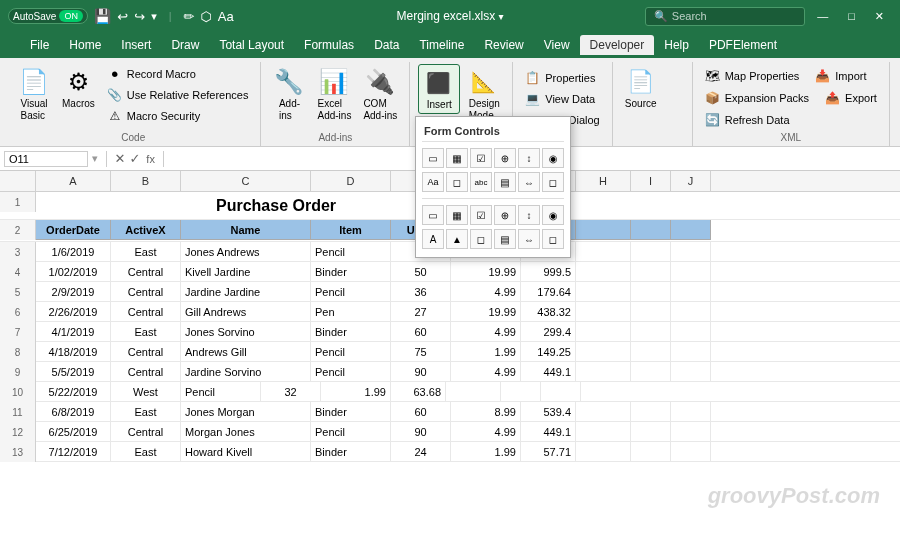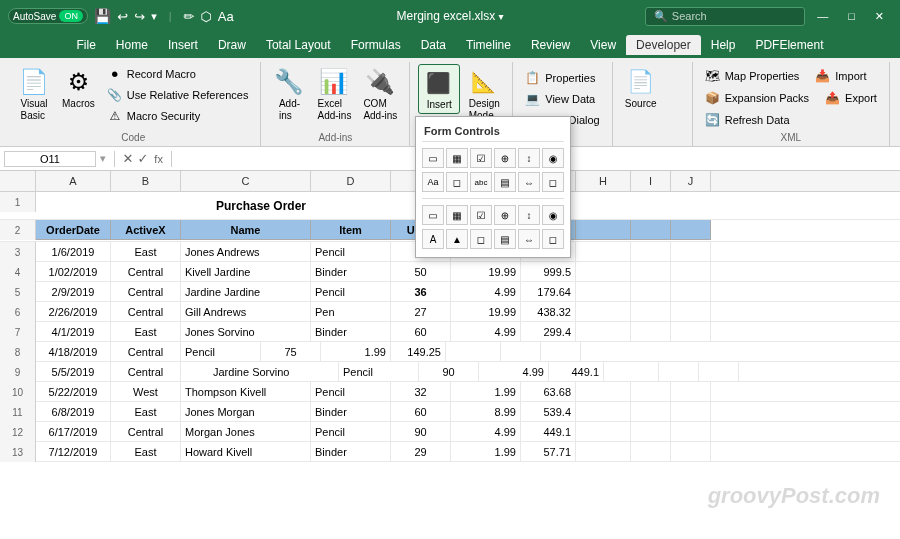--- a/index.html
+++ b/index.html
@@ -43,21 +43,20 @@
     }
 
     
     .menu-bar {
       background: #217346;
       height: 26px;
       display: flex;
       align-items: center;
       padding: 0 20px;
       color: white;
-      justify-content: center;
     }
     .menu-item {
       padding: 3px 10px;
       font-size: 12px;
       cursor: pointer;
       border-radius: 2px;
     }
     .menu-item.active {
       background: #f0f0f0;
       color: #333;
@@ -136,25 +135,24 @@
     .formula-bar {
       display: flex;
       align-items: center;
       height: 24px;
       border-bottom: 1px solid #ccc;
       background: white;
       padding: 0 4px;
       gap: 4px;
     }
     .name-box {
-      width: 92px;
+      width: 84px;
       border: 1px solid #ccc;
       padding: 1px 4px;
       font-size: 11px;
-      text-align: center;
     }
     .formula-input { flex: 1; border: none; font-size: 11px; outline: none; }
 
     
     .spreadsheet { overflow: hidden; background: white; }
     .col-header-row {
       display: flex;
       background: #f5f5f5;
       border-bottom: 1px solid #d0d0d0;
     }
@@ -493,21 +491,21 @@
     <div class="col-header" style="width:70px;">F</div>
     <div class="col-header" style="width:55px;">G</div>
     <div class="col-header" style="width:55px;">H</div>
     <div class="col-header" style="width:40px;">I</div>
     <div class="col-header" style="width:40px;">J</div>
   </div>
 
   <div class="data-row title-row" style="height:28px;">
     <div class="row-num">1</div>
     <div style="display:flex;align-items:center;flex:1;">
-      <span style="font-size:12px;font-weight:bold;padding-left:180px;">Purchase Order</span>
+      <span style="font-size:16px;font-weight:bold;padding-left:180px;">Purchase Order</span>
     </div>
   </div>
 
   <div class="data-row header-row-data" style="height:22px;">
     <div class="row-num">2</div>
     <div class="cell cell-center" style="width:75px;background:#9bc2e6;font-weight:bold;border-right:1px solid #aaa;">OrderDate</div>
     <div class="cell cell-center" style="width:70px;background:#9bc2e6;font-weight:bold;border-right:1px solid #aaa;">ActiveX</div>
     <div class="cell cell-center" style="width:130px;background:#9bc2e6;font-weight:bold;border-right:1px solid #aaa;">Name</div>
     <div class="cell cell-center" style="width:80px;background:#9bc2e6;font-weight:bold;border-right:1px solid #aaa;">Item</div>
     <div class="cell cell-center" style="width:60px;background:#9bc2e6;font-weight:bold;border-right:1px solid #aaa;">Units</div>
@@ -544,21 +542,21 @@
         <div class="cell" style="width: 55px;"></div>
         <div class="cell" style="width: 40px;"></div>
         <div class="cell" style="width: 40px;"></div>
       </div>
       <div class="data-row" style="height: 20px;">
         <div class="row-num">5</div>
         <div class="cell cell-center" style="width: 75px;">2/9/2019</div>
         <div class="cell cell-center" style="width: 70px;">Central</div>
         <div class="cell " style="width: 130px;">Jardine Jardine</div>
         <div class="cell " style="width: 80px;">Pencil</div>
-        <div class="cell cell-center" style="width: 60px; font-weight: bold;">36</div>
+        <div class="cell cell-center" style="width: 60px;">36</div>
         <div class="cell cell-right" style="width: 70px;">4.99</div>
         <div class="cell cell-right" style="width: 55px;">179.64</div>
         <div class="cell" style="width: 55px;"></div>
         <div class="cell" style="width: 40px;"></div>
         <div class="cell" style="width: 40px;"></div>
       </div>
       <div class="data-row" style="height: 20px;">
         <div class="row-num">6</div>
         <div class="cell cell-center" style="width: 75px;">2/26/2019</div>
         <div class="cell cell-center" style="width: 70px;">Central</div>
@@ -581,46 +579,46 @@
         <div class="cell cell-right" style="width: 70px;">4.99</div>
         <div class="cell cell-right" style="width: 55px;">299.4</div>
         <div class="cell" style="width: 55px;"></div>
         <div class="cell" style="width: 40px;"></div>
         <div class="cell" style="width: 40px;"></div>
       </div>
       <div class="data-row" style="height: 20px;">
         <div class="row-num">8</div>
         <div class="cell cell-center" style="width: 75px;">4/18/2019</div>
         <div class="cell cell-center" style="width: 70px;">Central</div>
+        <div class="cell " style="width: 130px;">Andrews Gill</div>
         <div class="cell " style="width: 80px;">Pencil</div>
         <div class="cell cell-center" style="width: 60px;">75</div>
         <div class="cell cell-right" style="width: 70px;">1.99</div>
         <div class="cell cell-right" style="width: 55px;">149.25</div>
         <div class="cell" style="width: 55px;"></div>
         <div class="cell" style="width: 40px;"></div>
         <div class="cell" style="width: 40px;"></div>
       </div>
       <div class="data-row" style="height: 20px;">
         <div class="row-num">9</div>
         <div class="cell cell-center" style="width: 75px;">5/5/2019</div>
         <div class="cell cell-center" style="width: 70px;">Central</div>
-        <div class="cell " style="width: 130px; margin-left: 28px;">Jardine Sorvino</div>
+        <div class="cell " style="width: 130px;">Jardine Sorvino</div>
         <div class="cell " style="width: 80px;">Pencil</div>
         <div class="cell cell-center" style="width: 60px;">90</div>
         <div class="cell cell-right" style="width: 70px;">4.99</div>
         <div class="cell cell-right" style="width: 55px;">449.1</div>
         <div class="cell" style="width: 55px;"></div>
         <div class="cell" style="width: 40px;"></div>
         <div class="cell" style="width: 40px;"></div>
       </div>
       <div class="data-row" style="height: 20px;">
         <div class="row-num">10</div>
         <div class="cell cell-center" style="width: 75px;">5/22/2019</div>
         <div class="cell cell-center" style="width: 70px;">West</div>
-        <div class="cell " style="width: 130px;">Thompson Kivell</div>
         <div class="cell " style="width: 80px;">Pencil</div>
         <div class="cell cell-center" style="width: 60px;">32</div>
         <div class="cell cell-right" style="width: 70px;">1.99</div>
         <div class="cell cell-right" style="width: 55px;">63.68</div>
         <div class="cell" style="width: 55px;"></div>
         <div class="cell" style="width: 40px;"></div>
         <div class="cell" style="width: 40px;"></div>
       </div>
       <div class="data-row" style="height: 20px;">
         <div class="row-num">11</div>
@@ -630,38 +628,38 @@
         <div class="cell " style="width: 80px;">Binder</div>
         <div class="cell cell-center" style="width: 60px;">60</div>
         <div class="cell cell-right" style="width: 70px;">8.99</div>
         <div class="cell cell-right" style="width: 55px;">539.4</div>
         <div class="cell" style="width: 55px;"></div>
         <div class="cell" style="width: 40px;"></div>
         <div class="cell" style="width: 40px;"></div>
       </div>
       <div class="data-row" style="height: 20px;">
         <div class="row-num">12</div>
-        <div class="cell cell-center" style="width: 75px;">6/17/2019</div>
+        <div class="cell cell-center" style="width: 75px;">6/25/2019</div>
         <div class="cell cell-center" style="width: 70px;">Central</div>
         <div class="cell " style="width: 130px;">Morgan Jones</div>
         <div class="cell " style="width: 80px;">Pencil</div>
         <div class="cell cell-center" style="width: 60px;">90</div>
         <div class="cell cell-right" style="width: 70px;">4.99</div>
         <div class="cell cell-right" style="width: 55px;">449.1</div>
         <div class="cell" style="width: 55px;"></div>
         <div class="cell" style="width: 40px;"></div>
         <div class="cell" style="width: 40px;"></div>
       </div>
       <div class="data-row" style="height: 20px;">
         <div class="row-num">13</div>
         <div class="cell cell-center" style="width: 75px;">7/12/2019</div>
         <div class="cell cell-center" style="width: 70px;">East</div>
         <div class="cell " style="width: 130px;">Howard Kivell</div>
         <div class="cell " style="width: 80px;">Binder</div>
-        <div class="cell cell-center" style="width: 60px;">29</div>
+        <div class="cell cell-center" style="width: 60px;">24</div>
         <div class="cell cell-right" style="width: 70px;">1.99</div>
         <div class="cell cell-right" style="width: 55px;">57.71</div>
         <div class="cell" style="width: 55px;"></div>
         <div class="cell" style="width: 40px;"></div>
         <div class="cell" style="width: 40px;"></div>
       </div>
     </div>
 </div>
 
 <div class="watermark">groovyPost.com</div>

